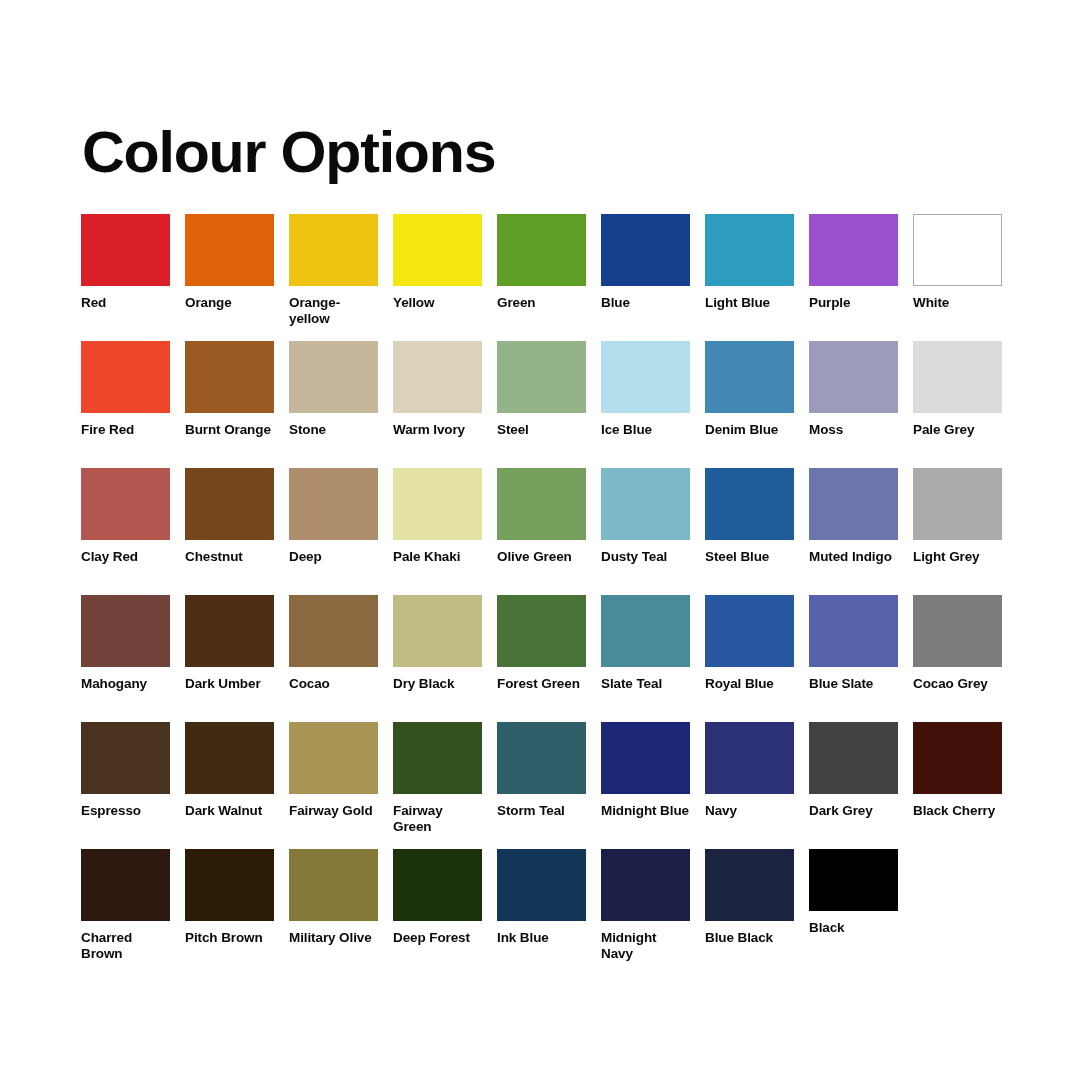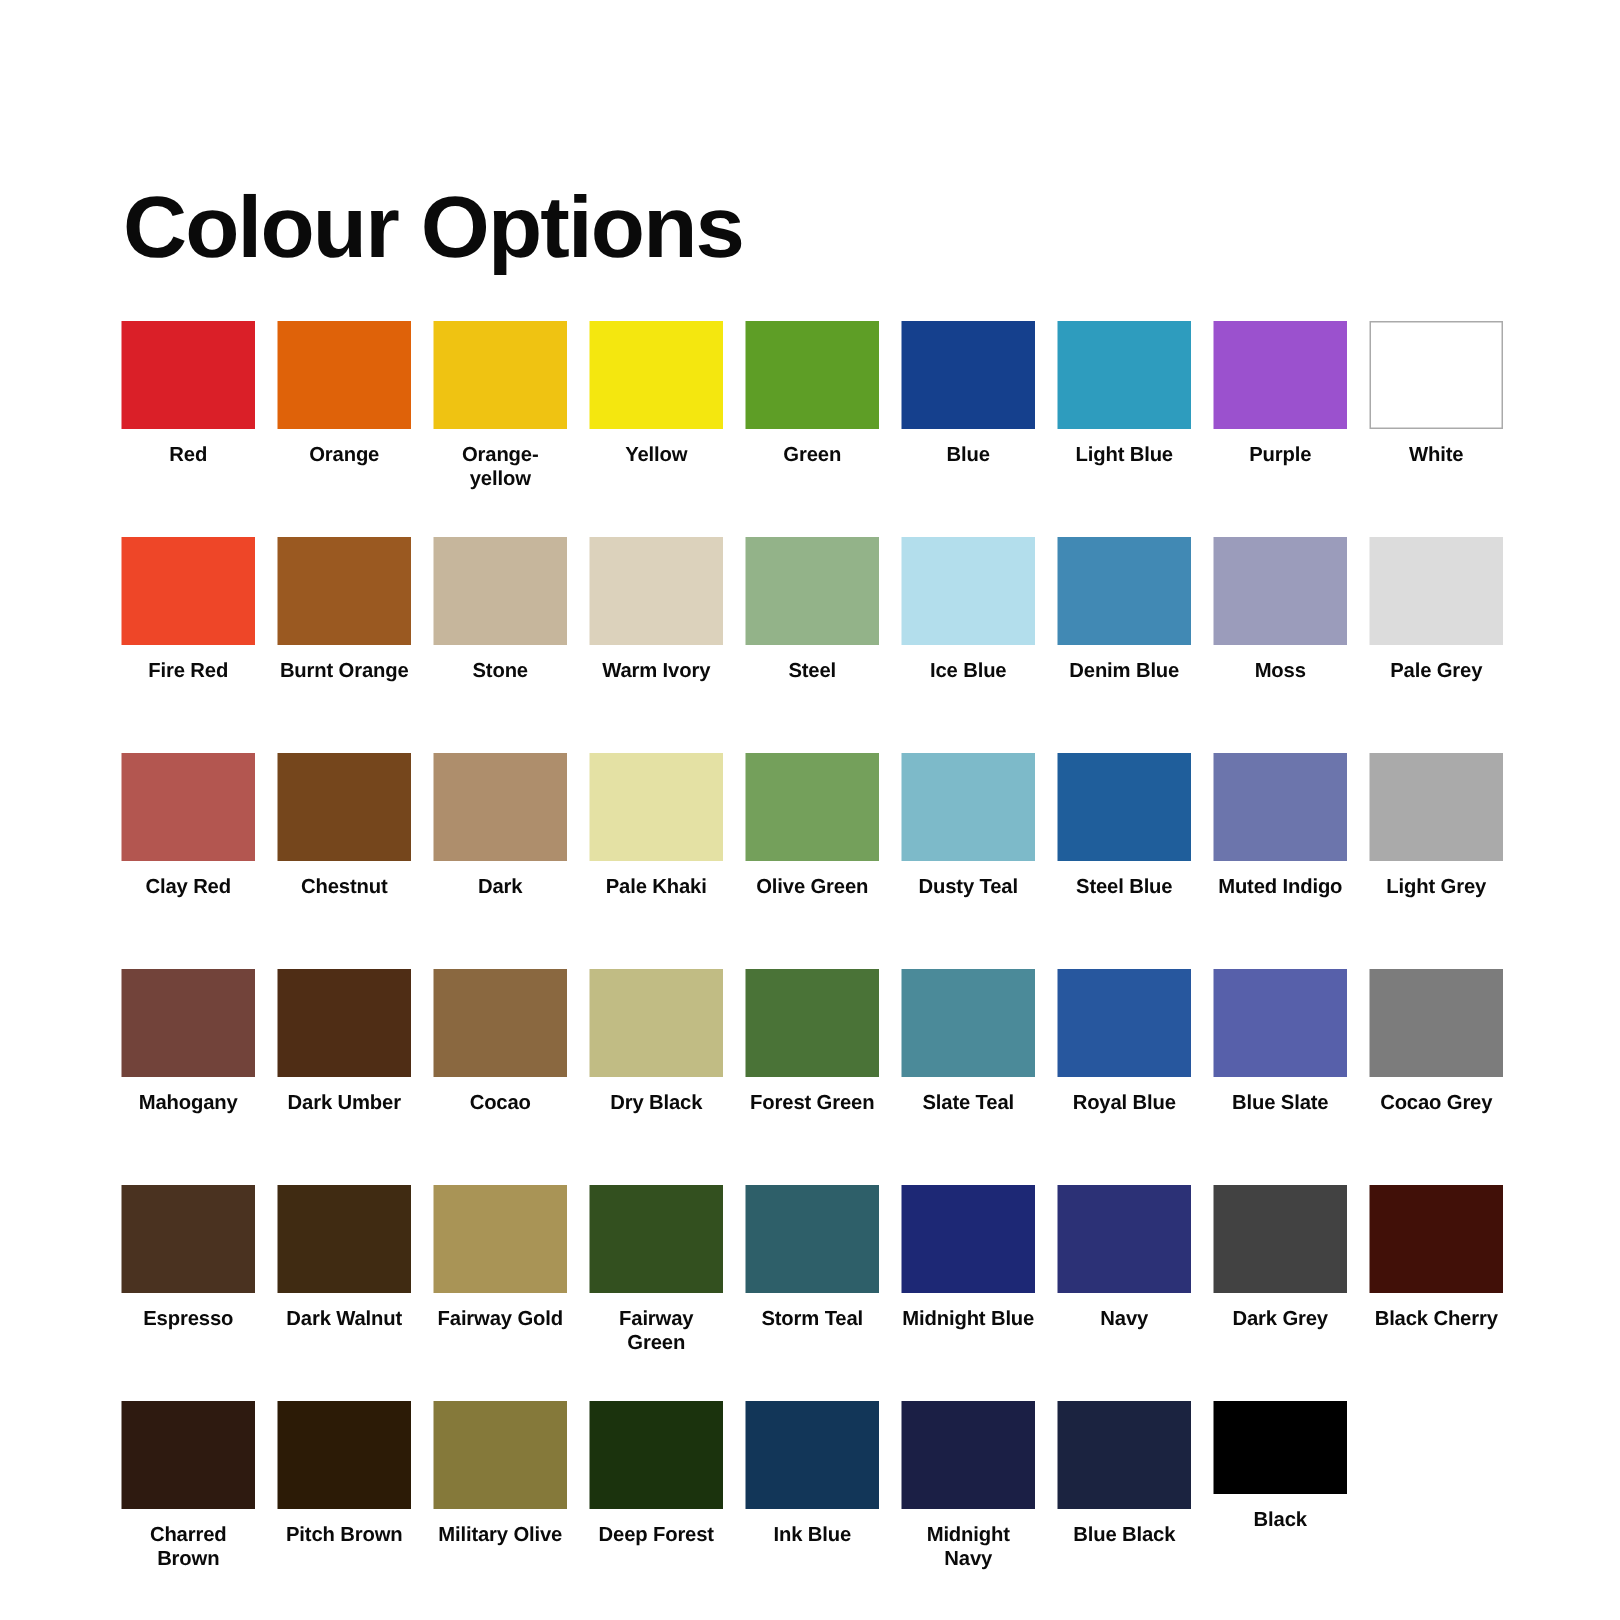--- a/index.html
+++ b/index.html
@@ -12,21 +12,20 @@
     height: 1080px;
     font-family: "Liberation Sans", sans-serif;
     -webkit-font-smoothing: antialiased;
   }
   .page {
     position: relative;
     width: 1080px;
     height: 1080px;
     background: #ffffff;
     box-sizing: border-box;
-    text-align: center;
   }
   .page-title {
     position: absolute;
     left: 82px;
     top: 84px;
     font-size: 58px;
     line-height: 1;
     font-weight: 900;
     letter-spacing: -1.2px;
     color: #0a0a0a;
@@ -40,21 +39,21 @@
     left: 81px;
     top: 214px;
     width: 924px;
     display: grid;
     grid-template-columns: repeat(9, 89px);
     column-gap: 15px;
     row-gap: 0px;
   }
   .swatch-cell {
     width: 89px;
-    height: 144px;
+    height: 127px;
     position: relative;
   }
   .swatch-chip {
     width: 89px;
     height: 72px;
     display: block;
   }
   .swatch-chip.bordered {
     box-sizing: border-box;
     border: 1px solid #aaaaaa;
@@ -157,21 +156,21 @@
       <div class="swatch-cell">
         <div class="swatch-chip" style="background: rgb(179, 86, 80);"></div>
         <div class="swatch-label">Clay Red</div>
       </div>
       <div class="swatch-cell">
         <div class="swatch-chip" style="background: rgb(117, 70, 28);"></div>
         <div class="swatch-label">Chestnut</div>
       </div>
       <div class="swatch-cell">
         <div class="swatch-chip" style="background: rgb(174, 142, 108);"></div>
-        <div class="swatch-label">Dark</div>
+        <div class="swatch-label">Deep</div>
       </div>
       <div class="swatch-cell">
         <div class="swatch-chip" style="background: rgb(228, 225, 164);"></div>
         <div class="swatch-label">Pale Khaki</div>
       </div>
       <div class="swatch-cell">
         <div class="swatch-chip" style="background: rgb(116, 160, 91);"></div>
         <div class="swatch-label">Olive Green</div>
       </div>
       <div class="swatch-cell">

